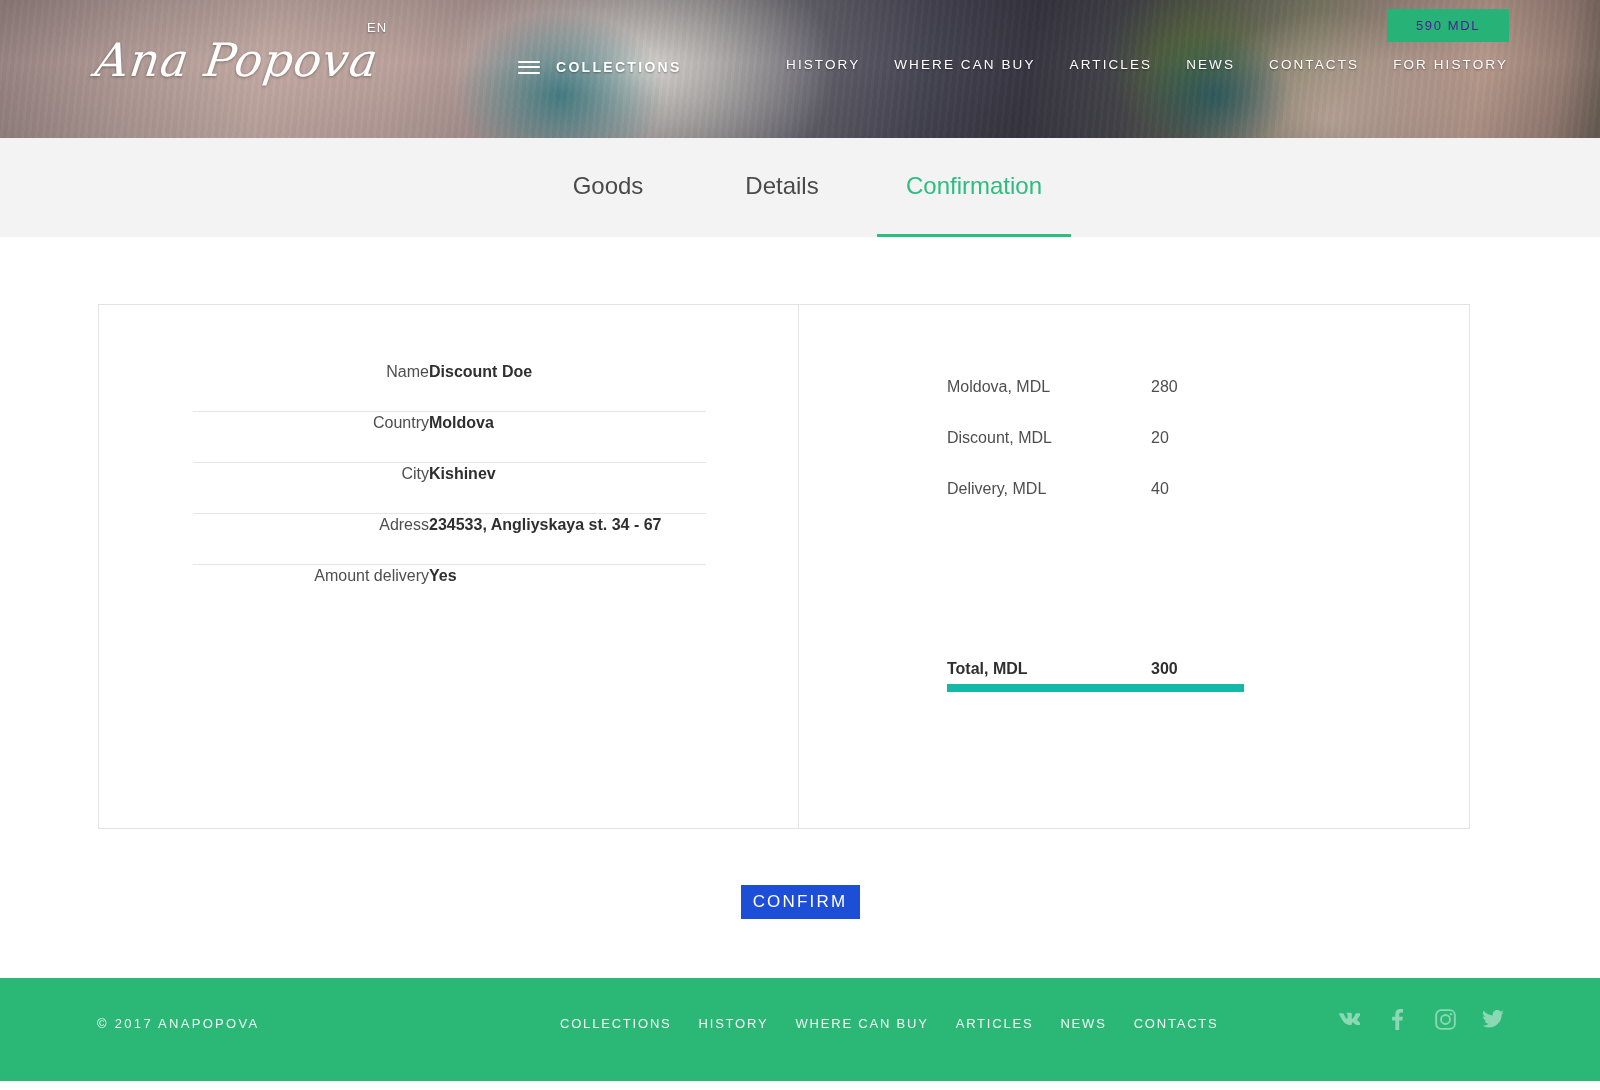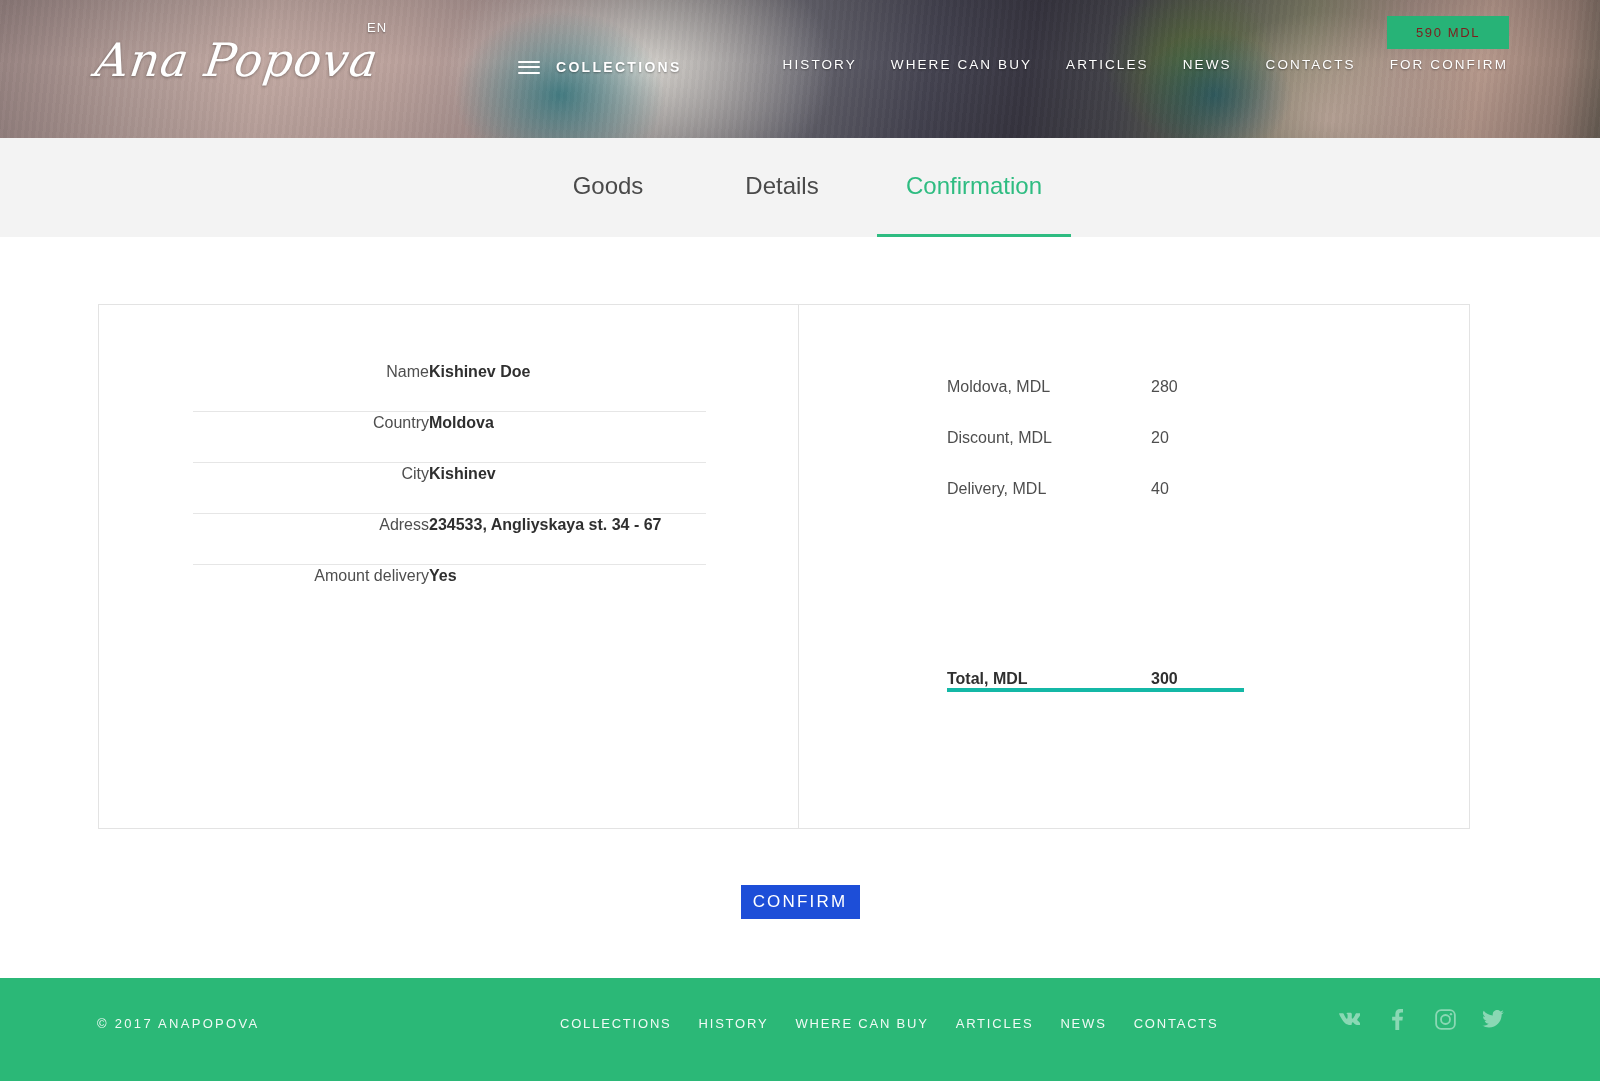--- a/index.html
+++ b/index.html
@@ -131,25 +131,25 @@
     font-size: 13.5px;
     letter-spacing: 2.1px;
     text-decoration: none;
     white-space: nowrap;
     text-shadow: 0 1px 2px rgba(0,0,0,0.4);
   }
 
   .cart-badge {
     position: absolute;
     right: 91px;
-    top: 16px;
+    top: 9px;
     width: 122px;
     height: 33px;
     background: #27b377;
-    color: #7f1d1d;
+    color: #4c1d95;
     font-size: 13px;
     letter-spacing: 1.6px;
     display: flex;
     align-items: center;
     justify-content: center;
   }
 
   
   .tabbar {
     width: 1600px;
@@ -241,23 +241,23 @@
   .sum-val {
     font-size: 16px;
     color: #4e4e4e;
   }
   .total-row {
     position: absolute;
     left: 148px;
     top: 349px;
     width: 297px;
     display: flex;
-    align-items: flex-end;
+    align-items: center;
     height: 38px;
-    border-bottom: 4px solid #14b8a6;
+    border-bottom: 8px solid #14b8a6;
   }
   .total-row .sum-key,
   .total-row .sum-val {
     font-weight: bold;
     color: #2f2f2f;
   }
 
   .confirm-wrap {
     position: absolute;
     left: 0;
@@ -345,40 +345,40 @@
     </span>
     <span class="collections-label">COLLECTIONS</span>
   </div>
 
   <nav class="mainnav">
     <a href="#">HISTORY</a>
     <a href="#">WHERE CAN BUY</a>
     <a href="#">ARTICLES</a>
     <a href="#">NEWS</a>
     <a href="#">CONTACTS</a>
-    <a href="#">FOR CONFIRM</a>
+    <a href="#">FOR HISTORY</a>
   </nav>
 
   <div class="cart-badge">590 MDL</div>
 </div>
 
 <div class="tabbar">
   <div class="tab tab-goods">Goods</div>
   <div class="tab tab-details">Details</div>
   <div class="tab active">Confirmation</div>
 </div>
 
 <div class="content">
 
   <div class="panel">
 
     <div class="panel-left">
       <div class="kv-row">
         <div class="kv-key">Name</div>
-        <div class="kv-val">Kishinev Doe</div>
+        <div class="kv-val">Discount Doe</div>
       </div>
       <div class="kv-row">
         <div class="kv-key">Country</div>
         <div class="kv-val">Moldova</div>
       </div>
       <div class="kv-row">
         <div class="kv-key">City</div>
         <div class="kv-val">Kishinev</div>
       </div>
       <div class="kv-row">

